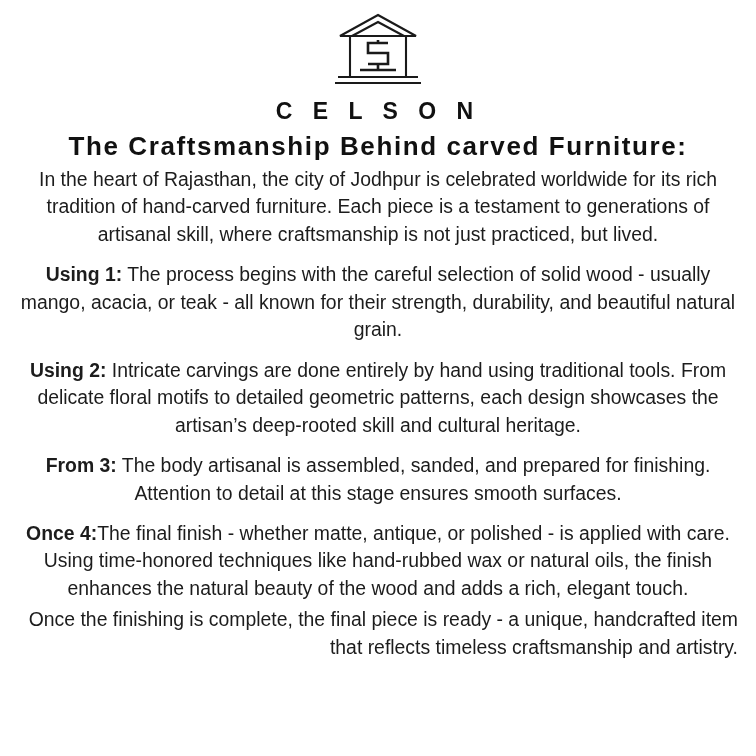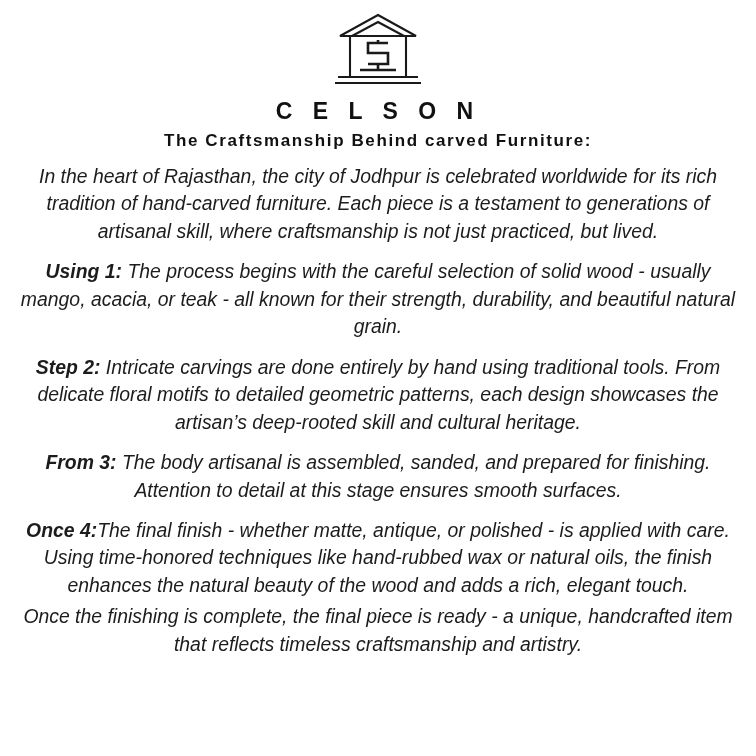--- a/index.html
+++ b/index.html
@@ -33,44 +33,44 @@
   .brand {
     font-size: 23px;
     font-weight: bold;
     letter-spacing: 7px;
     text-align: center;
     margin-top: 6px;
     margin-bottom: 6px;
     color: #111111;
   }
   .headline {
-    font-size: 17px;
+    font-size: 26px;
     font-weight: bold;
     letter-spacing: 1.6px;
     text-align: center;
-    margin-bottom: 12px;
+    margin-bottom: 4px;
     color: #111111;
     white-space: nowrap;
   }
   .body-text {
     font-size: 19.4px;
     line-height: 1.415;
     text-align: center;
     color: #1c1c1c;
     max-width: 720px;
   }
   .para {
     margin: 0 0 13px 0;
-    font-style: italic;
   }
   .para.tight {
     margin-bottom: 4px;
   }
   .para:last-child {
     margin-bottom: 12px;
+    text-align: right;
   }
   .step-label {
     font-weight: bold;
   }
 </style>
 </head>
 <body>
 
 <div class="page">
 
@@ -102,21 +102,21 @@
 
   <div class="body-text">
 
     <p class="para">In the heart of Rajasthan, the city of Jodhpur is celebrated worldwide for its rich tradition of hand-carved furniture. Each piece is a testament to generations of artisanal skill, where craftsmanship is not just practiced, but lived.</p>
 
     <p class="para">
       <span class="step-label">Using 1:</span><span> The process begins with the careful selection of solid wood - usually mango, acacia, or teak - all known for their strength, durability, and beautiful natural grain.</span>
     </p>
 
     <p class="para">
-      <span class="step-label">Step 2:</span><span> Intricate carvings are done entirely by hand using traditional tools. From delicate floral motifs to detailed geometric patterns, each design showcases the artisan’s deep-rooted skill and cultural heritage.</span>
+      <span class="step-label">Using 2:</span><span> Intricate carvings are done entirely by hand using traditional tools. From delicate floral motifs to detailed geometric patterns, each design showcases the artisan’s deep-rooted skill and cultural heritage.</span>
     </p>
 
     <p class="para">
       <span class="step-label">From 3:</span><span> The body artisanal is assembled, sanded, and prepared for finishing. Attention to detail at this stage ensures smooth surfaces.</span>
     </p>
 
     <p class="para tight">
       <span class="step-label">Once 4:</span><span>The final finish - whether matte, antique, or polished - is applied with care. Using time-honored techniques like hand-rubbed wax or natural oils, the finish enhances the natural beauty of the wood and adds a rich, elegant touch.</span>
     </p>
 

